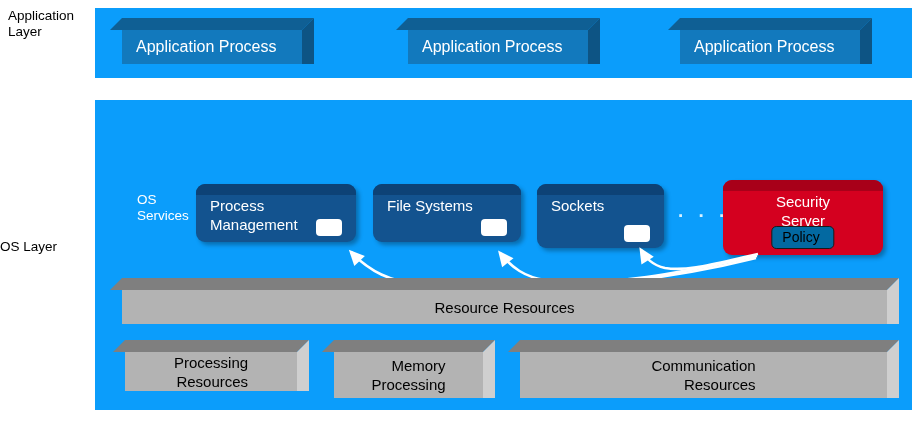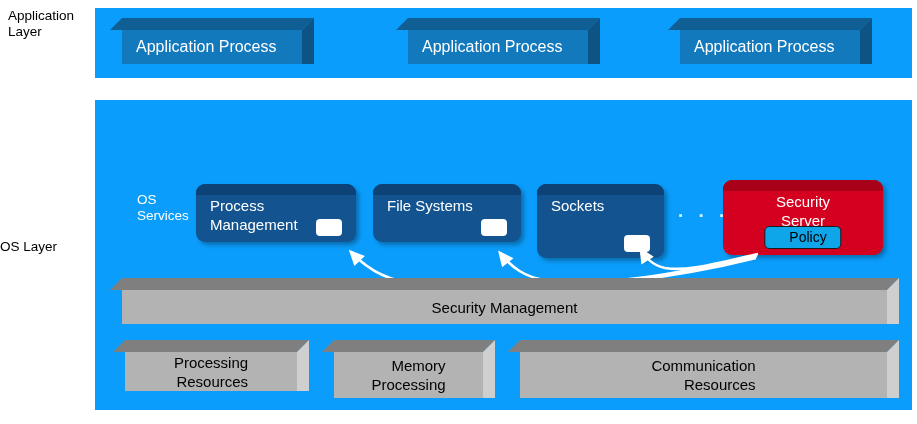--- a/index.html
+++ b/index.html
@@ -153,27 +153,27 @@
   .service.security .svc-top { background: #a80019; }
   .service.security .svc-label {
     text-align: center;
     padding-left: 0;
   }
   .policy-box {
     position: absolute;
     left: 50%;
     transform: translateX(-50%);
     bottom: 6px;
-    background: #0ea5e9;
+    background: #0369a1;
     border: 1.6px solid #1a1a1a;
     border-radius: 5px;
     color: #000000;
     font-size: 14px;
     line-height: 18px;
-    padding: 1px 14px 2px 24px;
+    padding: 1px 14px 2px 10px;
     white-space: nowrap;
   }
 
   
   #ellipsis {
     position: absolute;
     left: 678px;
     top: 200px;
     color: #d9f2ff;
     font-size: 19px;
@@ -232,21 +232,21 @@
     <div class="hook"></div>
   </div>
 
   <div class="service" style="left:196px; top:184px; width:160px; height:58px;">
     <div class="svc-top"></div>
     <div class="svc-label">Process
 Management</div>
     <div class="hook"></div>
   </div>
 
-  <div class="service" style="left:537px; top:184px; width:127px; height:74px;">
+  <div class="service" style="left:537px; top:184px; width:127px; height:64px;">
     <div class="svc-top"></div>
     <div class="svc-label">Sockets</div>
     <div class="hook"></div>
   </div>
 
   <div id="ellipsis">. . .</div>
 
   <div class="service security" style="left:723px; top:180px; width:160px; height:75px;">
     <div class="svc-top"></div>
     <div class="svc-label">Security
@@ -261,21 +261,21 @@
       </marker>
     </defs>
     <path d="M756,258 C700,272 560,300 420,285 C390,281 370,272 351,252" fill="none" stroke="#ffffff" stroke-width="2.6" marker-end="url(#arrowhead)"></path>
     <path d="M757,256 C700,268 620,288 545,280 C525,277 512,268 500,253" fill="none" stroke="#ffffff" stroke-width="2.6" marker-end="url(#arrowhead)"></path>
     <path d="M758,254 C720,262 690,272 665,268 C652,265 646,258 641,250" fill="none" stroke="#ffffff" stroke-width="2.6" marker-end="url(#arrowhead)"></path>
   </svg>
 
   <div class="block block-gray" style="left:110px; top:278px; width:789px; height:46px;">
     <div class="top"></div>
     <div class="side"></div>
-    <div class="face">Security Management</div>
+    <div class="face">Resource Resources</div>
   </div>
 
   <div class="block block-gray" style="left:113px; top:340px; width:196px; height:51px;">
     <div class="top"></div>
     <div class="side"></div>
     <div class="face">
       <span class="multiline">Processing
 Resources</span>
     </div>
   </div>

